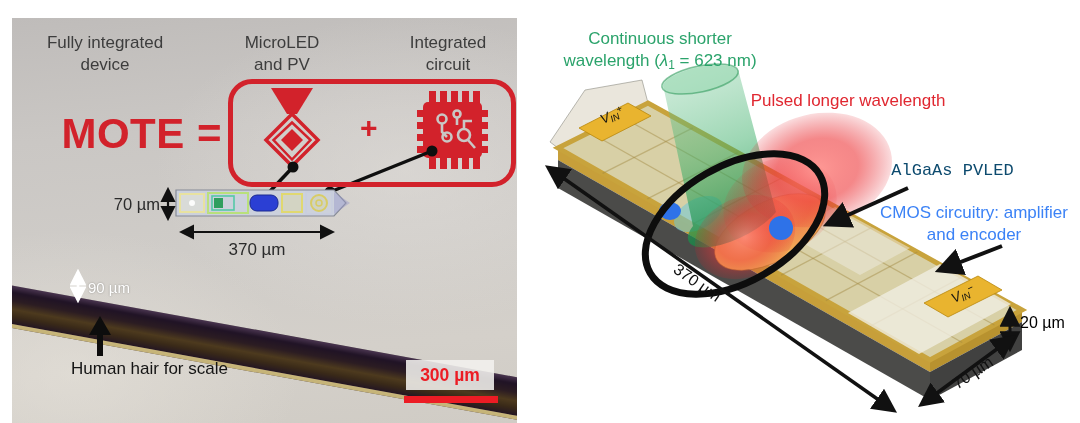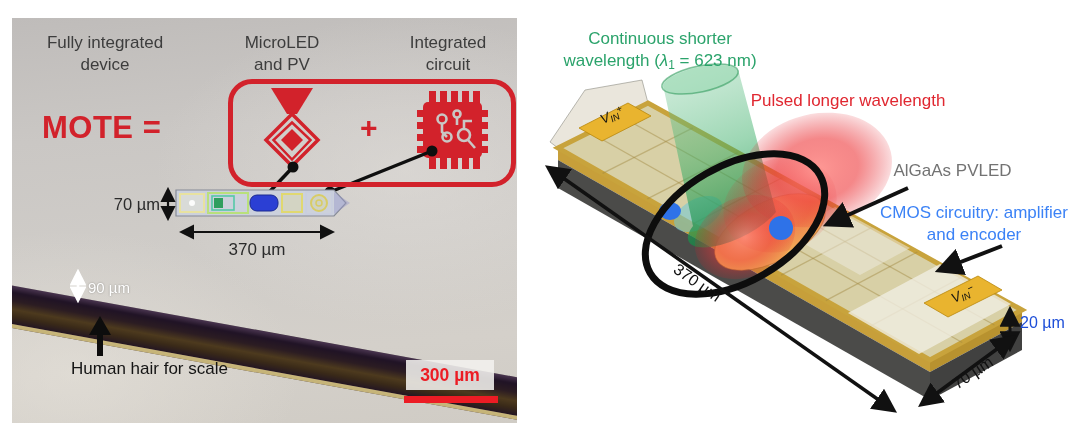--- a/index.html
+++ b/index.html
@@ -12,36 +12,36 @@
     background:
       radial-gradient(ellipse 420px 260px at 78% 38%, rgba(226,223,219,.55), transparent 60%),
       radial-gradient(ellipse 380px 240px at 12% 88%, rgba(230,226,218,.6), transparent 60%),
       linear-gradient(175deg,#bfbcba 0%,#cac7c4 28%,#cfccc8 55%,#d4d0ca 80%,#d0ccc5 100%);}
   .photo-label{color:#3d3d3d;font-size:17px;line-height:1.28;text-align:center;}
   #hair{left:-15px;top:265px;width:575px;height:38px;transform:rotate(10.3deg);
     transform-origin:left center;
     background:linear-gradient(to bottom,#4a3550 0%,#201325 18%,#2b1c22 40%,#4d3a1e 62%,#3a2a18 80%,#241622 100%);
     border-bottom:4px solid rgba(222,205,130,.85);}
   #mote-rect{left:216px;top:61px;width:278px;height:98px;border:5px solid #d2222b;border-radius:24px;}
-  #mote-text{left:30px;top:92px;width:180px;text-align:left;font-size:31px;font-weight:bold;color:#d2222b;letter-spacing:.5px;}
+  #mote-text{left:30px;top:92px;width:180px;text-align:right;font-size:42px;font-weight:bold;color:#d2222b;letter-spacing:.5px;}
   #plus-sign{left:348px;top:93px;font-size:30px;font-weight:bold;color:#d2222b;}
   #lbl-70{left:88px;top:177px;width:60px;text-align:right;font-size:16.5px;color:#2b2b2b;}
   #lbl-370{left:195px;top:222px;width:100px;text-align:center;font-size:17px;color:#2b2b2b;}
   #lbl-90{left:76px;top:261px;font-size:15px;color:#fff;text-shadow:0 0 2px rgba(0,0,0,.35);}
   #lbl-hair{left:40px;top:341px;width:195px;text-align:center;font-size:17px;color:#141414;}
   #scalebox{left:394px;top:342px;width:88px;height:30px;background:rgba(242,241,238,.88);
     display:flex;align-items:center;justify-content:center;font-size:17.5px;font-weight:600;color:#ec1c24;}
   #scalebar{left:392px;top:378px;width:94px;height:7px;background:#ec1c24;}
   
   .rlabel{font-size:17px;line-height:1.3;text-align:center;}
   #lbl-green{left:545px;top:28px;width:230px;color:#2ba36b;}
   #lbl-red{left:728px;top:90px;width:240px;color:#e02730;}
-  #lbl-pvled{left:870px;top:160px;width:165px;color:#737373;}
+  #lbl-pvled{left:870px;top:160px;width:165px;color:#0c4a6e;font-family:Liberation Mono, monospace;}
   #lbl-cmos{left:868px;top:202px;width:212px;color:#3b82f6;}
-  #lbl-20{left:1020px;top:314px;font-size:16px;color:#1d4ed8;}
+  #lbl-20{left:1020px;top:314px;font-size:16px;color:#000000;}
   #lbl-70r{left:936px;top:364px;width:74px;text-align:center;font-size:16px;color:#111;transform:rotate(-34deg);}
   #lbl-370r{left:655px;top:274px;width:84px;text-align:center;font-size:16px;color:#111;transform:rotate(35deg);}
   .vpad{font-style:italic;font-size:13.5px;color:#111;text-align:center;}
   #vin-plus{left:582px;top:107px;width:60px;transform:rotate(-26deg);}
   #vin-minus{left:931px;top:286px;width:64px;transform:rotate(-26deg);}
   sub{font-size:.7em;vertical-align:-.28em;}
   sup{font-size:.7em;vertical-align:.35em;}
   svg{display:block;}
 </style>
 </head>

